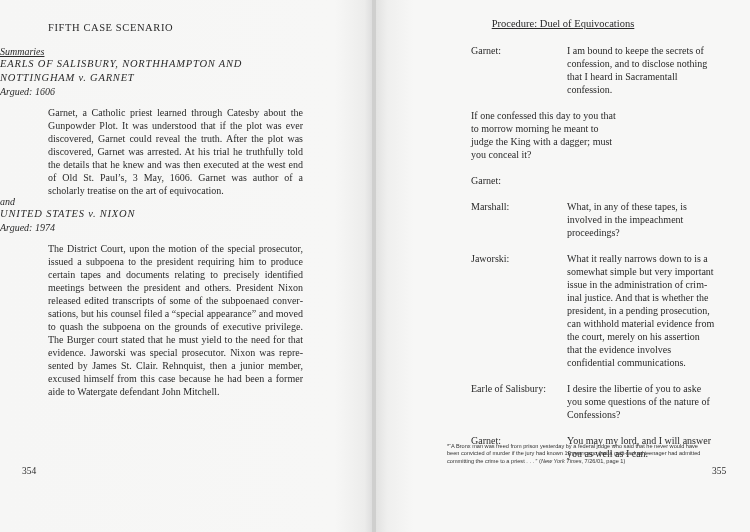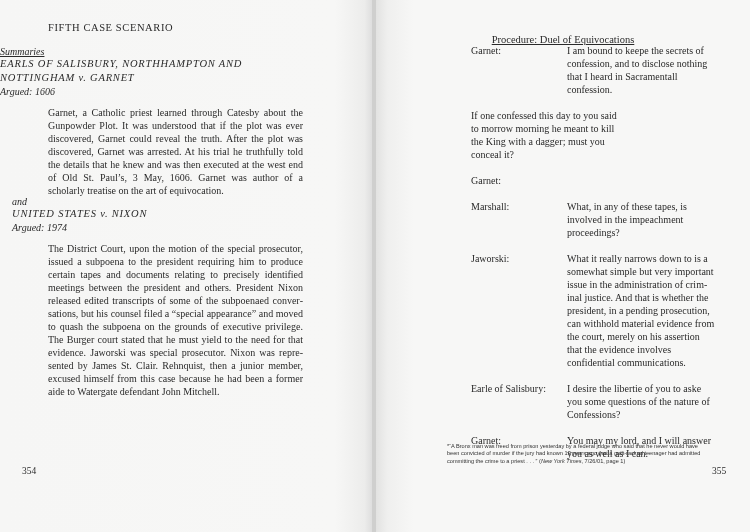--- a/index.html
+++ b/index.html
@@ -11,21 +11,21 @@
 
   .running-head { position:absolute; left:48px; top:22px; font-size:10.5px; letter-spacing:0.6px; }
   .summaries { position:absolute; left:0; width:436px; text-align:left;font-style:italic; }
   .summaries .ul { text-decoration:underline; font-size:10px; }
   .caps { font-size:10.5px; letter-spacing:0.8px; line-height:14px; }
   .argued { font-size:10px; line-height:13px; }
   .para { position:absolute; left:48px; width:255px; font-size:10px; line-height:13px; text-align:justify; }
   .and { font-size:10px; }
   .folio { position:absolute; font-size:9.5px; }
 
-  .proc-title { position:absolute; left:376px; width:374px; text-align:center; top:34px; font-size:10.5px; }
+  .proc-title { position:absolute; left:376px; width:374px; text-align:center; top:18px; font-size:10.5px; }
   .proc-title span { text-decoration:underline; }
   .dialogue { position:absolute; left:447px; top:44px; width:290px; font-size:10px; line-height:13px; }
   .exchange { display:flex;margin-left:24px; }
   .speaker { width:96px; flex:none; }
   .speech { width:150px; }
   .footnote { position:absolute; left:447px; top:443px; width:262px; font-family:"Liberation Sans", "DejaVu Sans", sans-serif; font-size:5.6px; line-height:7.3px; color:#333; }
   .footnote i { font-style:italic; }
 </style>
 </head>
 <body>
@@ -38,39 +38,39 @@
 
 <div class="summaries" style="top:46px;">
   <div class="ul">Summaries</div>
   <div class="caps">EARLS OF SALISBURY, NORTHHAMPTON AND</div>
   <div class="caps">NOTTINGHAM v. GARNET</div>
   <div class="argued">Argued: 1606</div>
 </div>
 
 <div class="para" style="top:106px;">Garnet, a Catholic priest learned through Catesby about the Gunpowder Plot. It was understood that if the plot was ever discovered, Garnet could reveal the truth. After the plot was discovered, Garnet was arrested. At his trial he truthfully told the details that he knew and was then executed at the west end of Old St. Paul’s, 3 May, 1606. Garnet was author of a scholarly treatise on the art of equivocation.</div>
 
-<div class="summaries" style="top:196px;padding-left:12px;">
+<div class="summaries" style="top:196px;">
   <div class="and">and</div>
   <div class="caps">UNITED STATES v. NIXON</div>
   <div class="argued">Argued: 1974</div>
 </div>
 
 <div class="para" style="top:242px;">The District Court, upon the motion of the special prosecutor, issued a subpoena to the president requiring him to produce certain tapes and documents relating to precisely identified meetings between the president and others. President Nixon released edited transcripts of some of the subpoenaed conver­sations, but his counsel filed a “special appearance” and moved to quash the subpoena on the grounds of executive privilege. The Burger court stated that he must yield to the need for that evidence. Jaworski was special prosecutor. Nixon was repre­sented by James St. Clair. Rehnquist, then a junior member, excused himself from this case because he had been a former aide to Watergate defendant John Mitchell.</div>
 
 <div class="folio" style="left:22px; top:466px;">354</div>
 
 <div class="proc-title"><span>Procedure: Duel of Equivocations</span></div>
 
 <div class="dialogue">
   <div class="exchange" style="margin-bottom:13px;">
     <div class="speaker">Garnet:</div>
     <div class="speech">I am bound to keepe the secrets of confession, and to disclose nothing that I heard in Sacramentall confession.</div>
   </div>
   <div class="exchange" style="margin-bottom:13px;">
-    <div class="speech">If one confessed this day to you said to morrow morning he meant to kill the King with a dagger; must you conceal it?</div>
+    <div class="speech">If one confessed this day to you that to morrow morning he meant to judge the King with a dagger; must you conceal it?</div>
   </div>
   <div class="exchange" style="margin-bottom:13px;">
     <div class="speaker">Garnet:</div>
   </div>
   <div class="exchange" style="margin-bottom:13px;">
     <div class="speaker">Marshall:</div>
     <div class="speech">What, in any of these tapes, is involved in the impeachment proceedings?</div>
   </div>
   <div class="exchange" style="margin-bottom:13px;">
     <div class="speaker">Jaworski:</div>

